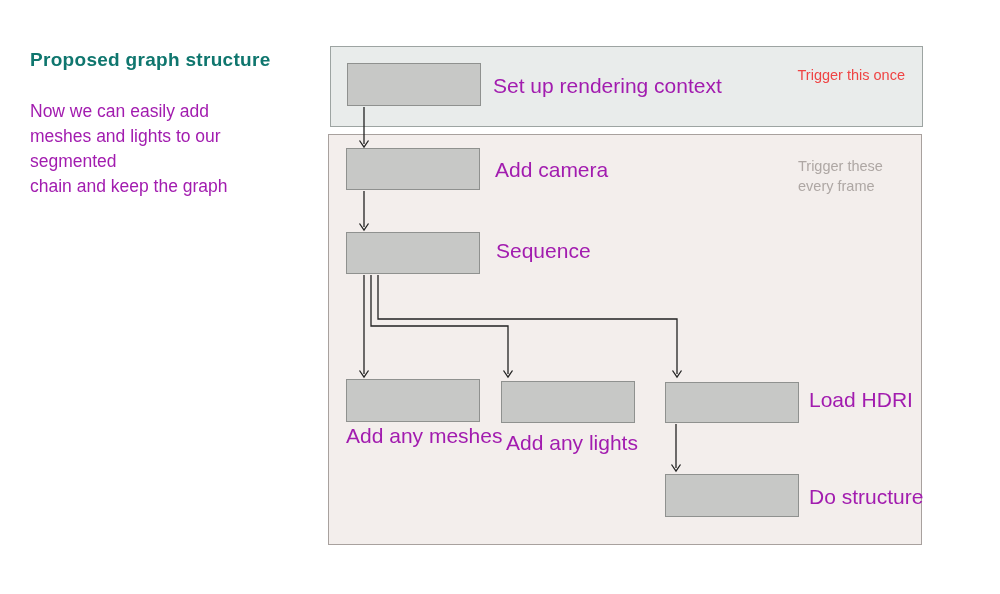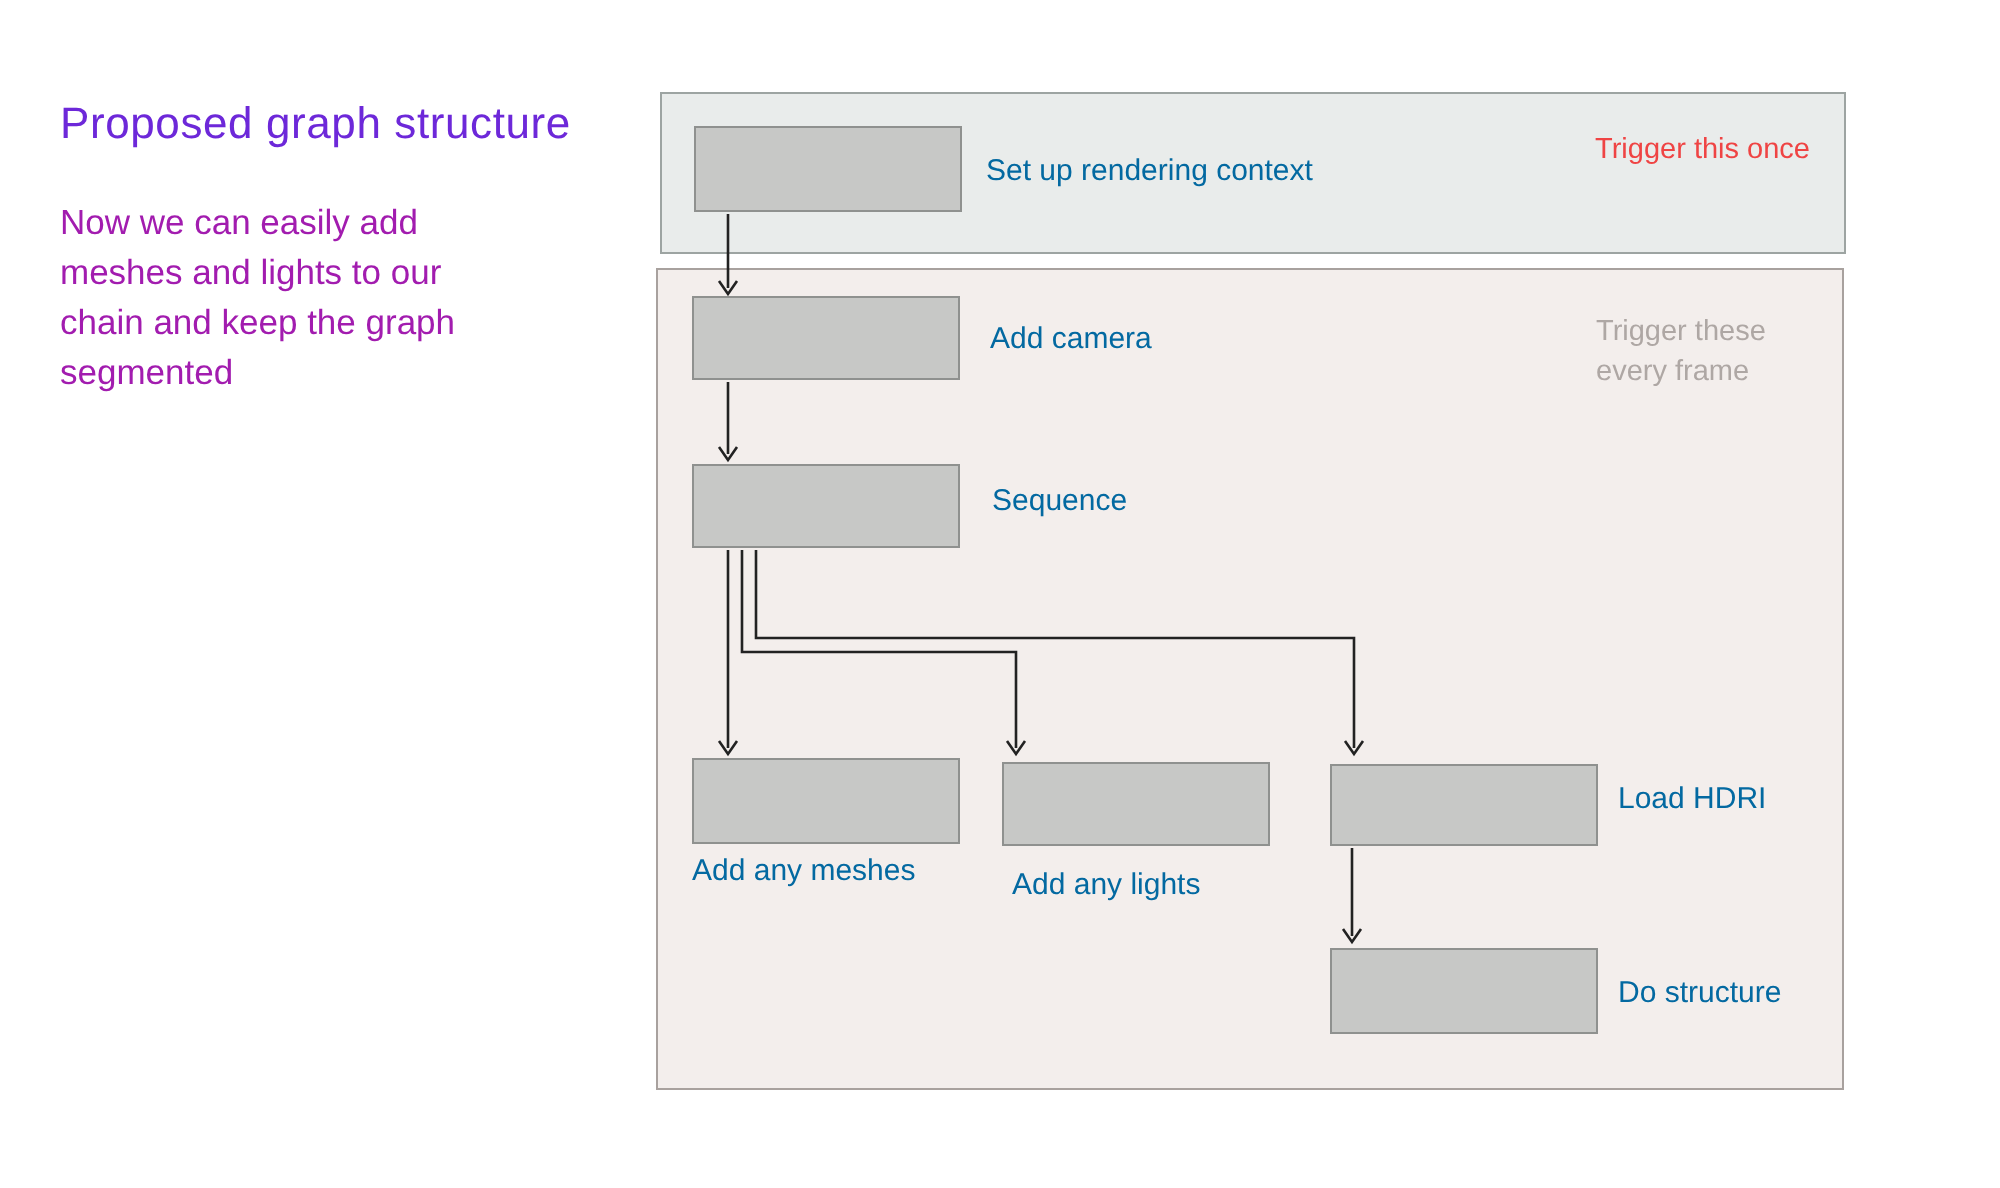--- a/index.html
+++ b/index.html
@@ -7,24 +7,24 @@
     position: relative;
     width: 1000px;
     height: 594px;
     background: #ffffff;
     font-family: "Liberation Sans", "DejaVu Sans", sans-serif;
     overflow: hidden;
   }
   .page-title {
     position: absolute;
     left: 30px; top: 49px;
-    font-size: 22px;
-    font-weight: 400;
+    font-size: 19px;
+    font-weight: 700;
     letter-spacing: 0.3px;
-    color: #6d28d9;
+    color: #0f766e;
     white-space: nowrap;
   }
   .page-desc {
     position: absolute;
     left: 30px; top: 99px;
     font-size: 17.5px;
     line-height: 25px;
     color: #a21caf;
   }
   .page-desc div { white-space: nowrap; }
@@ -55,22 +55,22 @@
   .n-setup   { left: 347px; top:  63px; width: 134px; height: 43px; }
   .n-camera  { left: 346px; top: 148px; width: 134px; height: 42px; }
   .n-seq     { left: 346px; top: 232px; width: 134px; height: 42px; }
   .n-meshes  { left: 346px; top: 379px; width: 134px; height: 43px; }
   .n-lights  { left: 501px; top: 381px; width: 134px; height: 42px; }
   .n-hdri    { left: 665px; top: 382px; width: 134px; height: 41px; }
   .n-render  { left: 665px; top: 474px; width: 134px; height: 43px; }
 
   .node-label {
     position: absolute;
-    font-size: 15px;
-    color: #0369a1;
+    font-size: 21px;
+    color: #a21caf;
     height: 20px; line-height: 20px;
     white-space: nowrap;
   }
   .l-setup  { left: 493px; top:  76px; }
   .l-camera { left: 495px; top: 160px; }
   .l-seq    { left: 496px; top: 241px; }
   .l-meshes { left: 346px; top: 426px; }
   .l-lights { left: 506px; top: 433px; }
   .l-hdri   { left: 809px; top: 390px; }
   .l-render { left: 809px; top: 487px; }
@@ -107,22 +107,22 @@
 </head>
 <body>
 
 <div class="canvas">
 
   <div class="page-title">Proposed graph structure</div>
 
   <div class="page-desc">
     <div>Now we can easily add</div>
     <div>meshes and lights to our</div>
+    <div>segmented</div>
     <div>chain and keep the graph</div>
-    <div>segmented</div>
   </div>
 
   <div class="panel panel-setup"></div>
 
   <div class="panel panel-frame"></div>
 
   <div class="node n-setup"></div>
   <div class="node n-camera"></div>
   <div class="node n-seq"></div>
   <div class="node n-meshes"></div>

